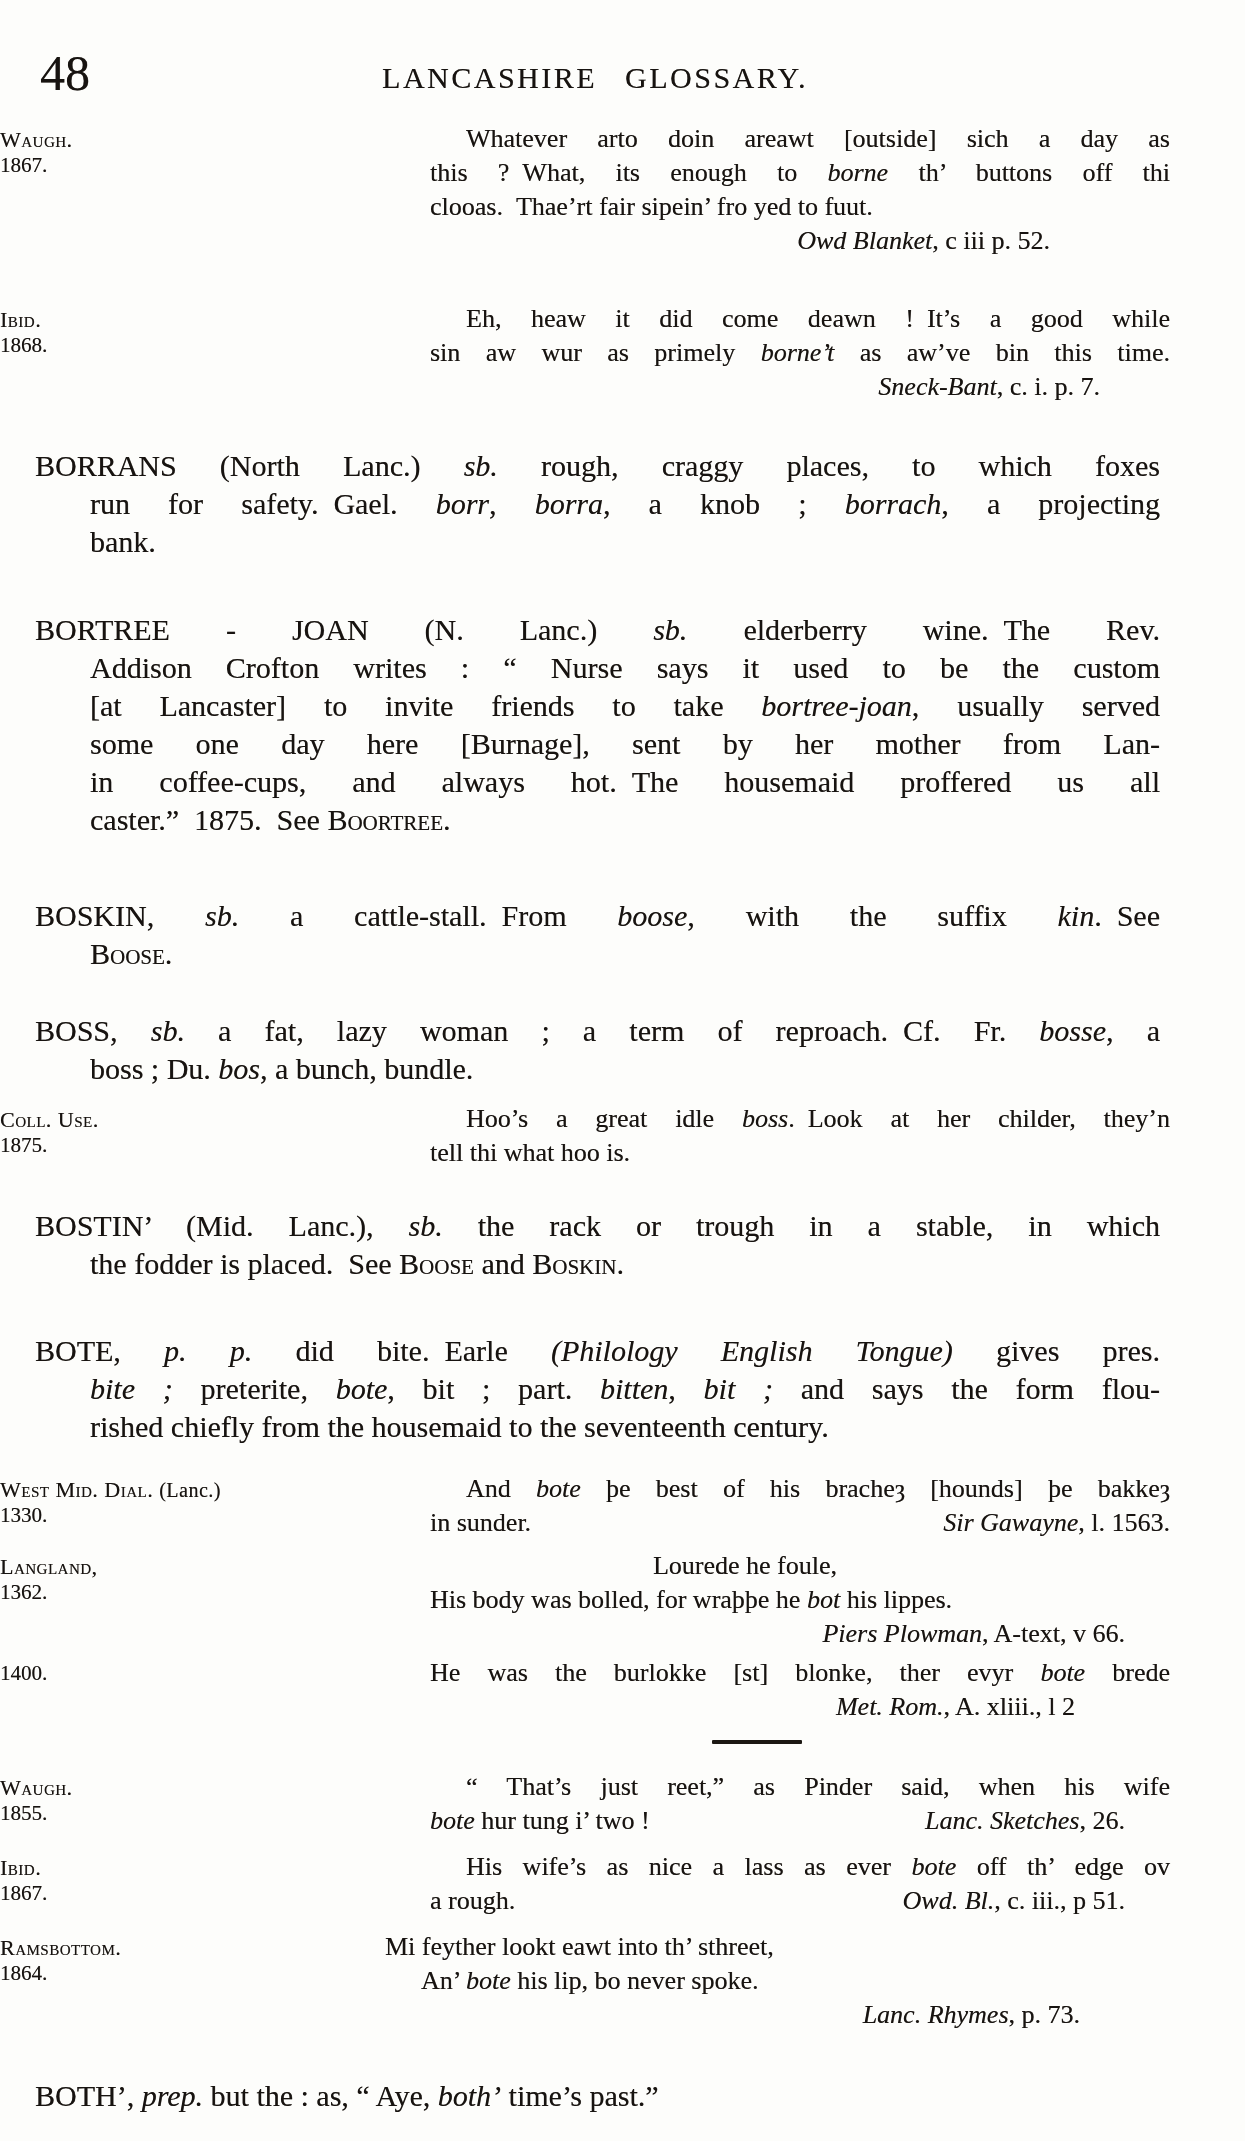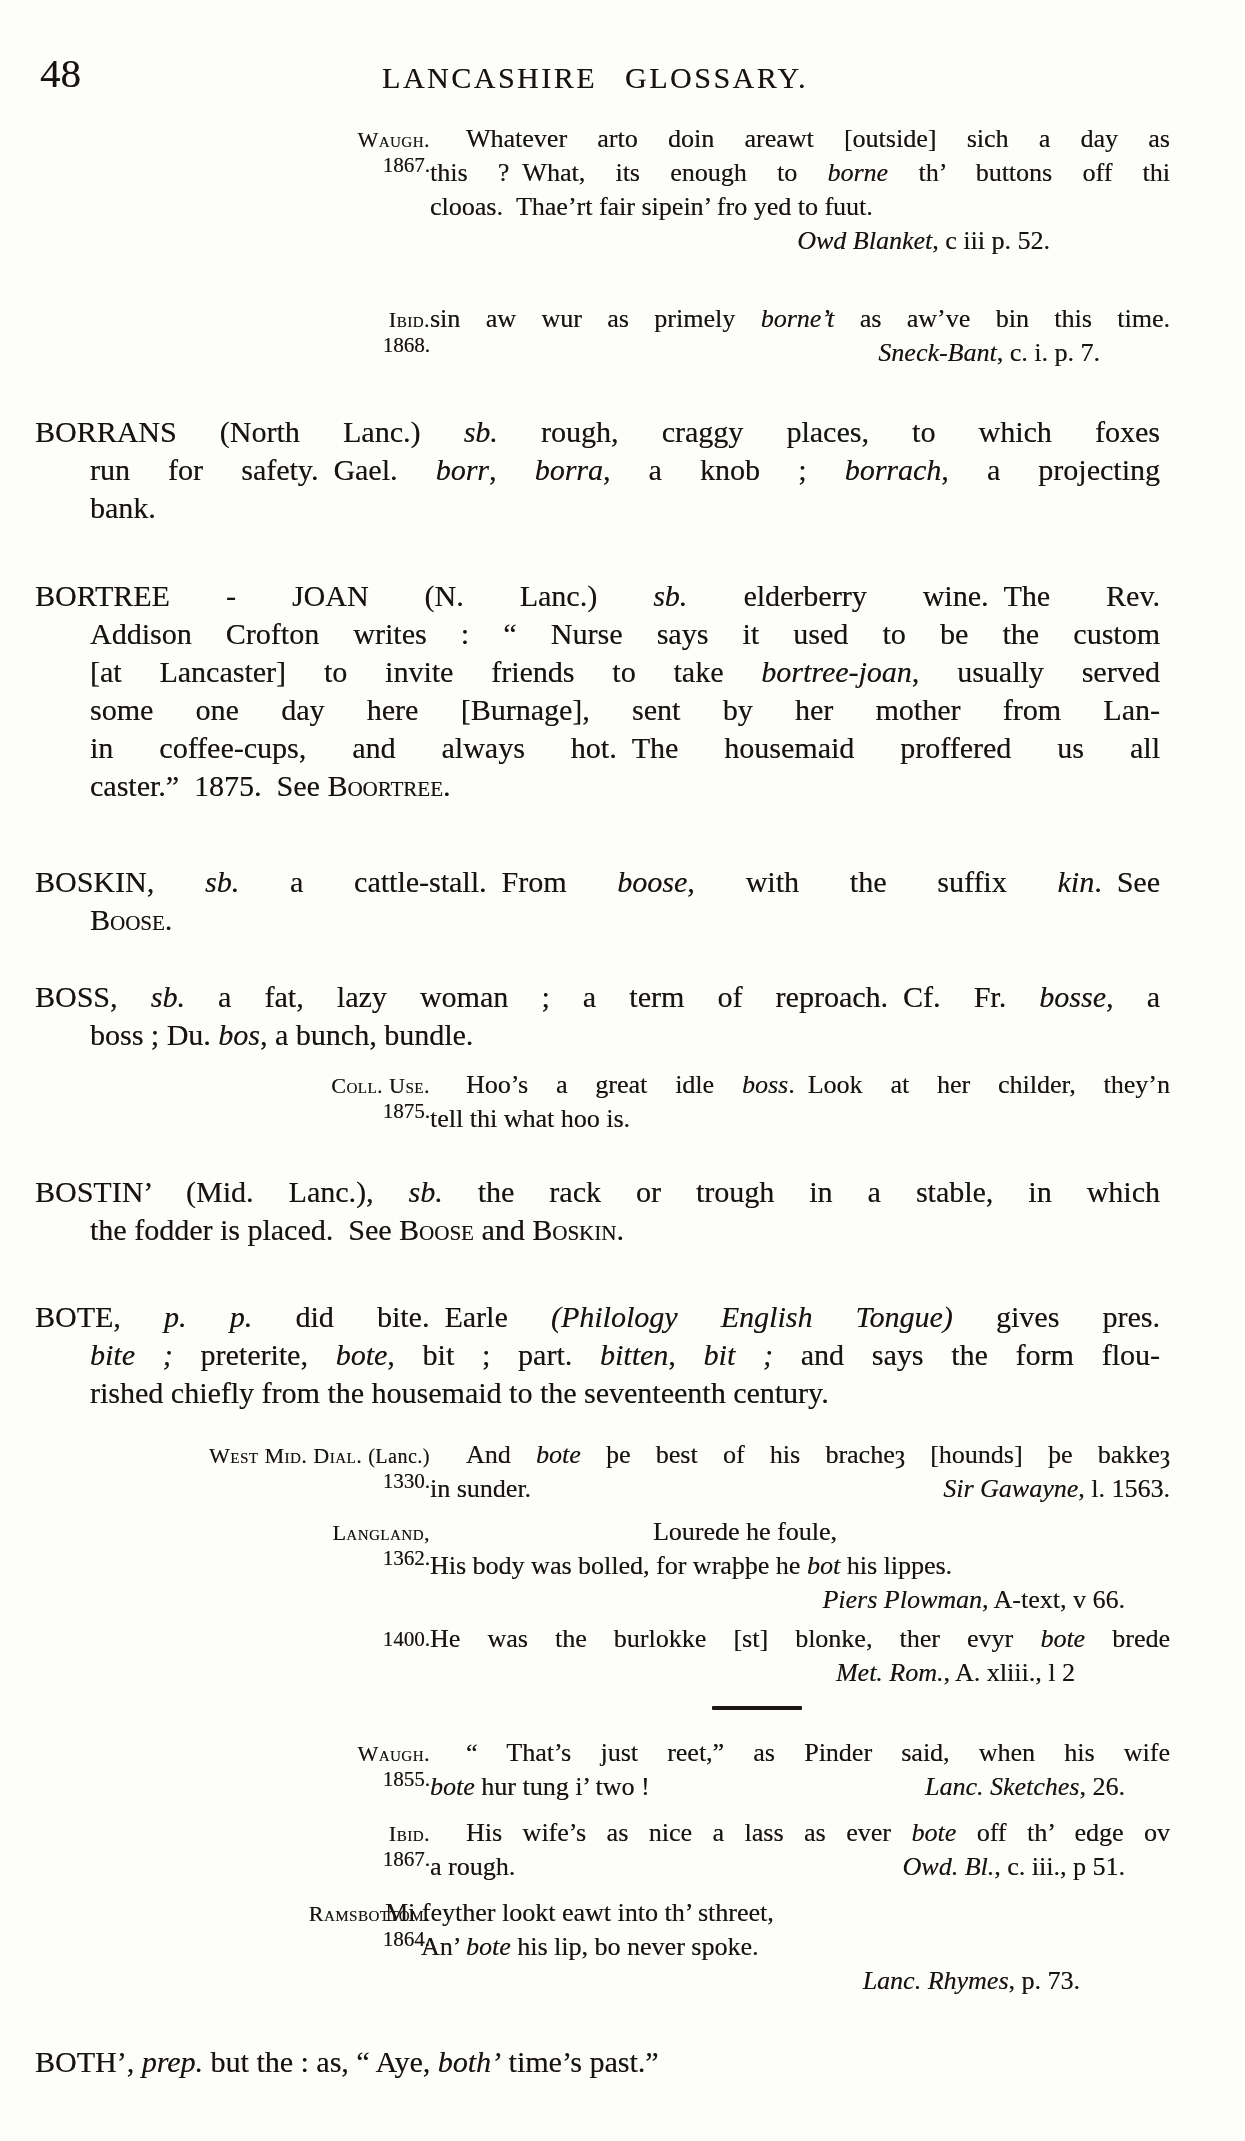--- a/index.html
+++ b/index.html
@@ -13,31 +13,31 @@
     color: #171310;
     font-family: "Liberation Serif", "DejaVu Serif", serif;
     text-shadow: 0.25px 0.25px 0.35px rgba(25,18,10,0.55);
     overflow: hidden;
     box-sizing: border-box;
   }
   
   .hdr { position: relative; height: 96px; }
   .pageno {
     position: absolute; left: 40px; top: 52px;
-    font-size: 41px; line-height: 42px;
+    font-size: 50px; line-height: 42px;
   }
   .ptitle {
     position: absolute; left: 0; right: 55px; top: 58px;
     text-align: center;
     font-size: 30px; line-height: 40px;
     letter-spacing: 2.5px; word-spacing: 18px;
   }
   
   .qblock { display: flex; }
-  .qlabel { width: 430px; flex: none; text-align: right; padding-top: 5px; box-sizing: border-box; }
+  .qlabel { width: 430px; flex: none; text-align: left; padding-top: 5px; box-sizing: border-box; }
   .qlabel .lbl { font-variant: small-caps; font-size: 22px; line-height: 26px; letter-spacing: 0.5px; }
   .qlabel .lbl .regn { font-variant: normal; font-size: 20px; }
   .qlabel .yr { font-size: 21px; line-height: 25px; }
   .qbody { flex: 1; min-width: 0; padding-right: 75px; font-size: 26px; line-height: 34px; }
   .qline { min-height: 34px; }
   .qline.j { text-align: justify; text-align-last: justify; }
   .qline.ind { text-indent: 36px; }
   .qline.center { text-align: center; }
   .qline.split { display: flex; justify-content: space-between; gap: 45px; }
   .qsrc { text-align: right; }
@@ -73,20 +73,21 @@
       <div class="qsrc" style="padding-right:120px"><i>Owd Blanket</i>, c iii p. 52.</div>
     </div>
   </div>
 
   <div class="qblock" style="margin-top:44px">
     <div class="qlabel">
       <div class="lbl">Ibid.</div>
       <div class="yr">1868.</div>
     </div>
     <div class="qbody">
+      <div class="qline ind j">Eh, heaw it did come deawn ! It’s a good while</div>
       <div class="qline j">sin aw wur as primely <i>borne’t</i> as aw’ve bin this time.</div>
       <div class="qsrc" style="padding-right:70px"><i>Sneck-Bant</i>, c. i. p. 7.</div>
     </div>
   </div>
 
   <p class="entry" style="margin-top:43px">
     <span class="eline first j" style="display:block">BORRANS (North Lanc.) <i>sb.</i> rough, craggy places, to which foxes</span>
     <span class="eline j" style="display:block">run for safety. Gael. <i>borr</i>, <i>borra</i>, a knob ; <i>borrach</i>, a projecting</span>
     <span class="eline" style="display:block">bank.</span>
   </p>

